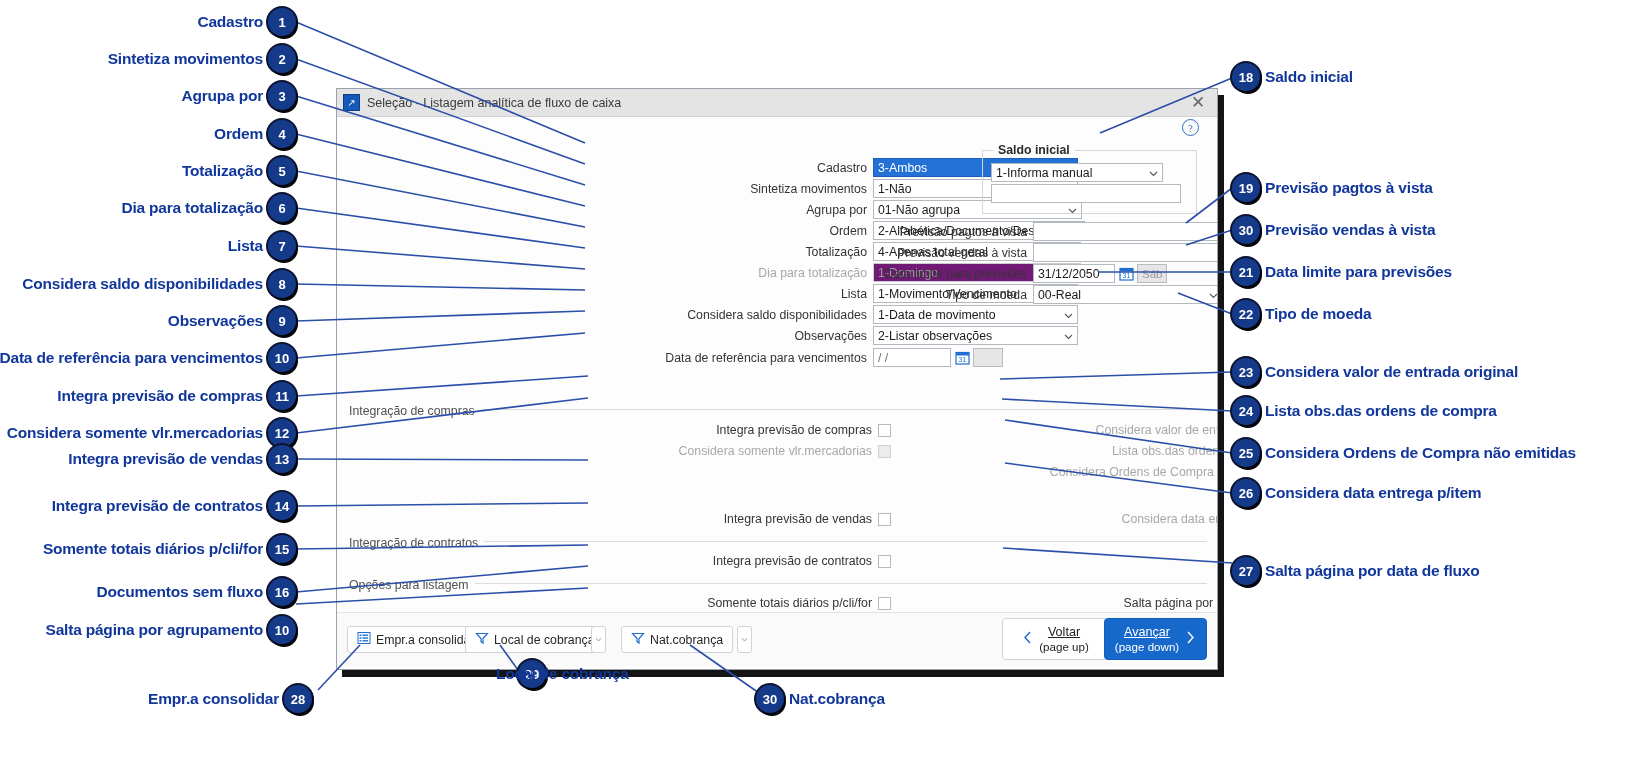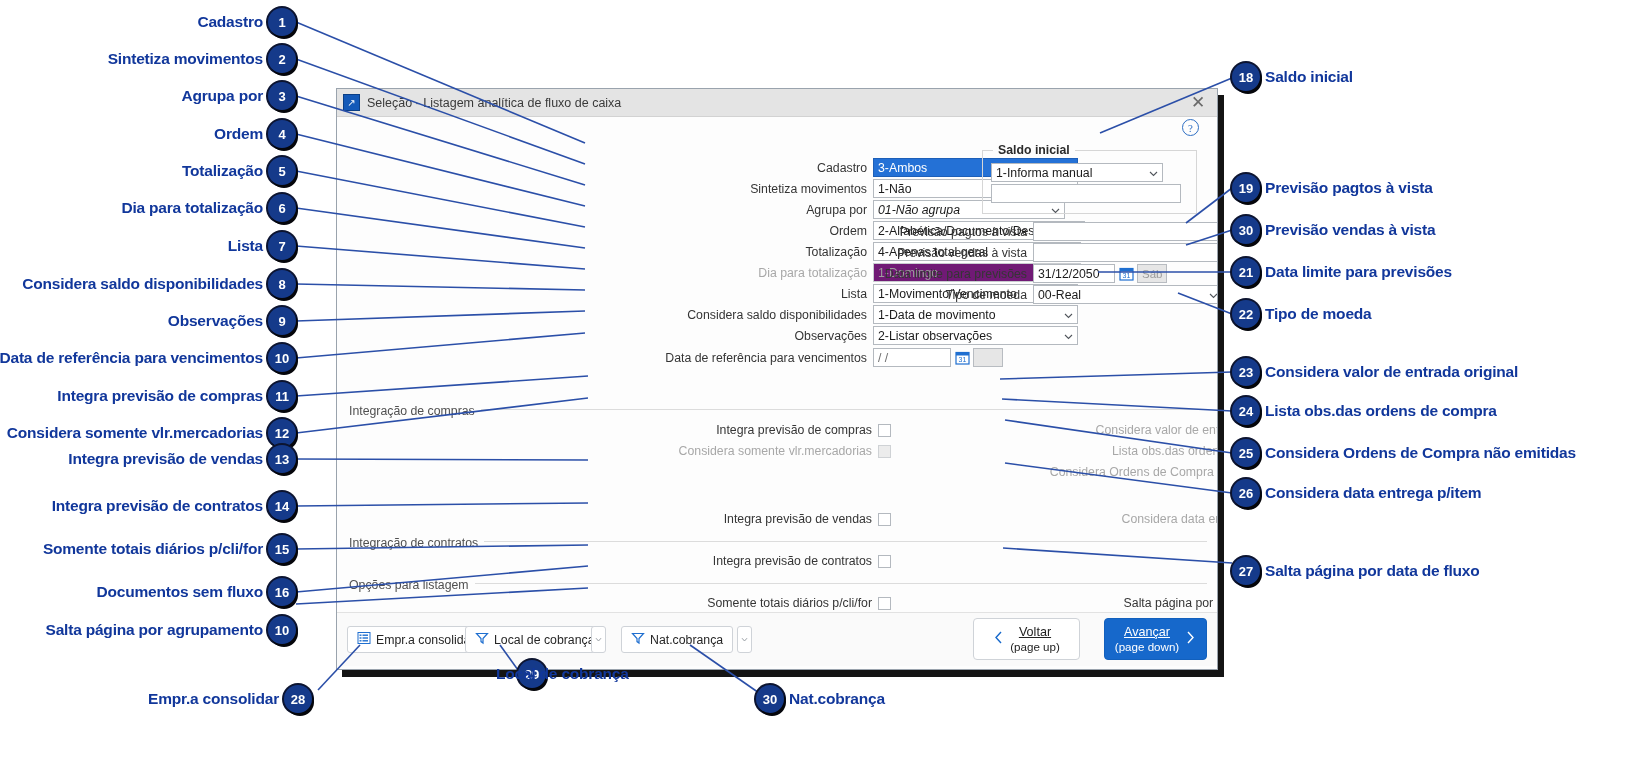--- a/index.html
+++ b/index.html
@@ -202,21 +202,21 @@
         <span class="chev">
             <svg width="9" height="9" viewBox="0 0 9 9">
               <path d="M1 3 L4.5 6.5 L8 3" stroke="#51565c" stroke-width="1.1" fill="none"></path>
             </svg>
           </span>
       </span>
     </div>
 
     <div class="fld" style="left:240px;top:61px;">
       <span class="lbl" style="width:290px;">Agrupa por</span>
-      <span class="combo" style="width:192px;font-style:italic;">
+      <span class="combo" style="width:209px;">
         <span>01-Não agrupa</span>
         <span class="chev">
             <svg width="9" height="9" viewBox="0 0 9 9">
               <path d="M1 3 L4.5 6.5 L8 3" stroke="#51565c" stroke-width="1.1" fill="none"></path>
             </svg>
           </span>
       </span>
     </div>
 
     <div class="fld" style="left:240px;top:82px;">
@@ -453,21 +453,21 @@
             </svg>
         </span>
         <span>Nat.cobrança</span>
       </div>
       <div class="fbtn-caret" style="left:400px;top:13px;">
         <svg width="7" height="7" viewBox="0 0 7 7">
             <path d="M1 2.2 L3.5 5 L6 2.2" stroke="#9aa0a6" stroke-width="1" fill="none"></path>
           </svg>
       </div>
 
-      <div class="navbtn ghost" style="left:636px;top:5px;width:107px;text-align:center;">
+      <div class="navbtn ghost" style="left:665px;top:5px;width:107px;text-align:center;">
         <span>
           <svg width="11" height="15" viewBox="0 0 11 15">
               <path d="M8 2 L3 7.5 L8 13" stroke="#1668cb" stroke-width="1.4" fill="none"></path>
             </svg>
         </span>
         <span class="navlbl">
           <span class="l1">Voltar</span>
           <span class="l2">(page up)</span>
         </span>
       </div>

